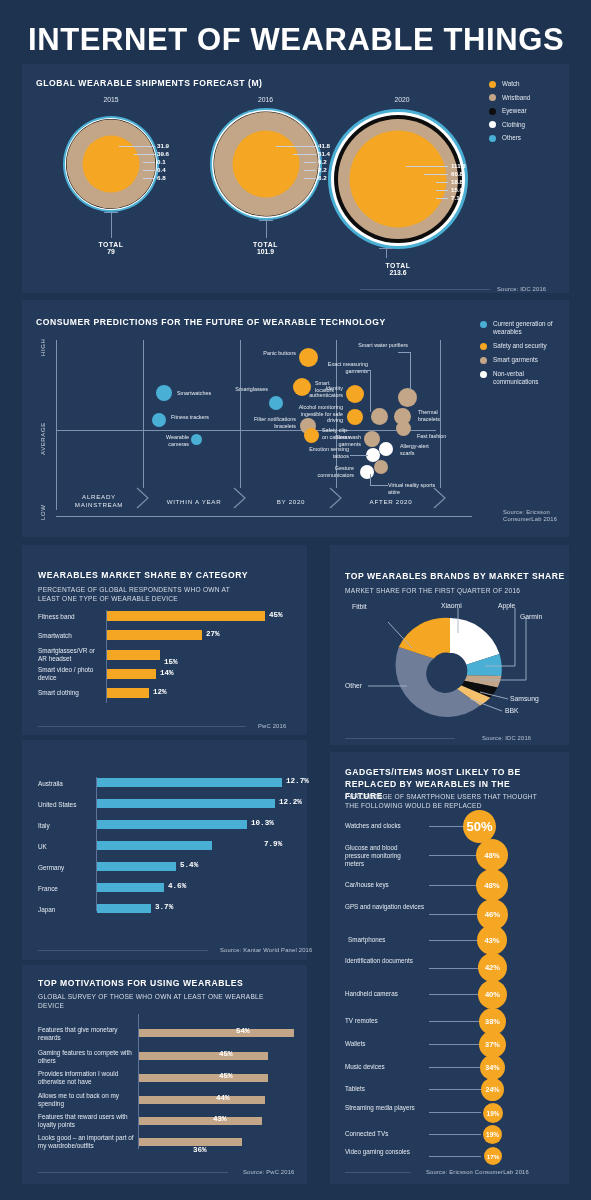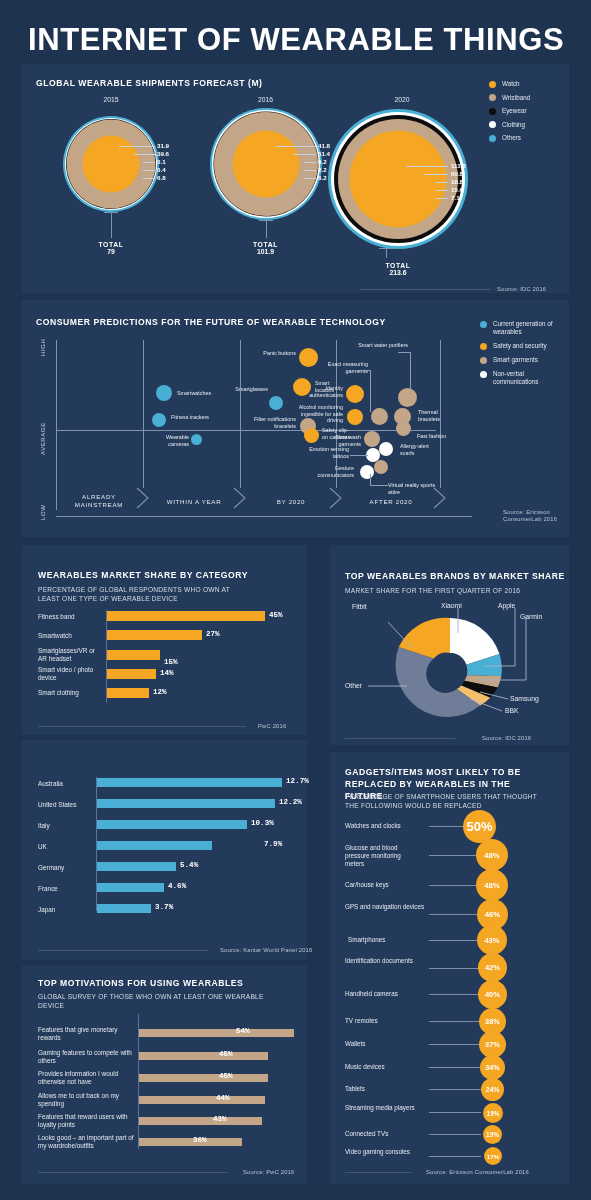--- a/index.html
+++ b/index.html
@@ -545,19 +545,19 @@
     <div class="barcat" style="position:absolute; left:0; top:80px; width:96px;">Allows me to cut back on my spending</div>
     <div class="bar" style="left:101px; top:84px; width:126px; height:8px; background:#c3a687;"></div>
     <div class="barval" style="left:178px; top:82px;">44%</div>
 
     <div class="barcat" style="position:absolute; left:0; top:101px; width:96px;">Features that reward users with loyalty points</div>
     <div class="bar" style="left:101px; top:105px; width:123px; height:8px; background:#c3a687;"></div>
     <div class="barval" style="left:175px; top:103px;">43%</div>
 
     <div class="barcat" style="position:absolute; left:0; top:122px; width:96px;">Looks good – an important part of my wardrobe/outfits</div>
     <div class="bar" style="left:101px; top:126px; width:103px; height:8px; background:#c3a687;"></div>
-    <div class="barval" style="left:155px; top:124px;">36%</div>
+    <div class="barval" style="left:155px; top:134px;">36%</div>
   </div>
 
   <div class="srcline" style="left:38px; top:1172px; width:190px;"></div>
   <div class="src" style="left:243px; top:1169px;">Source: PwC 2016</div>
 
 </div>
 
 </body></html>

